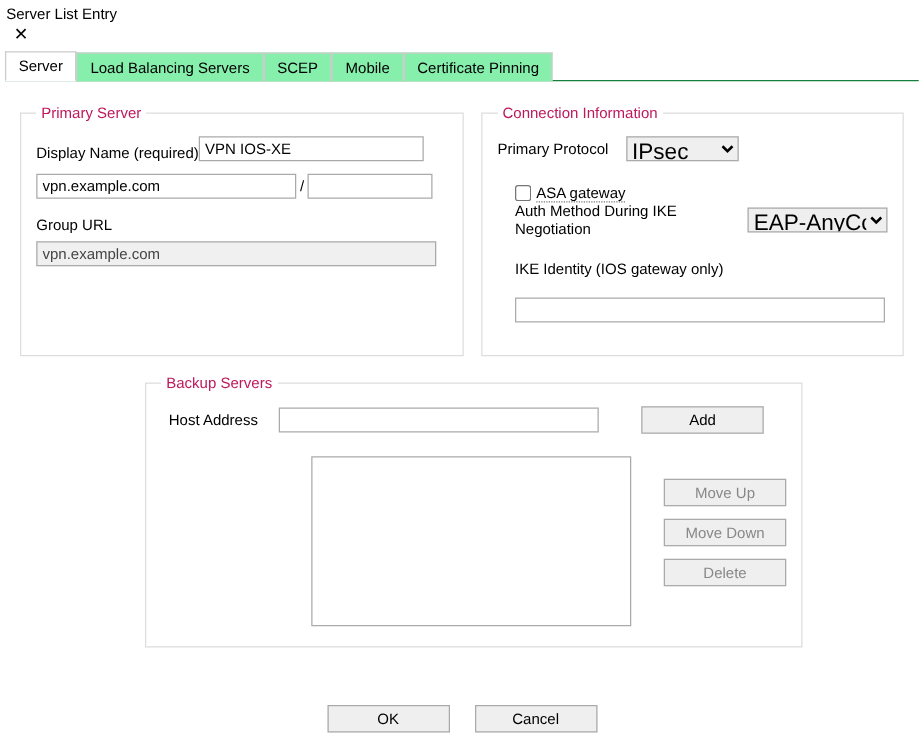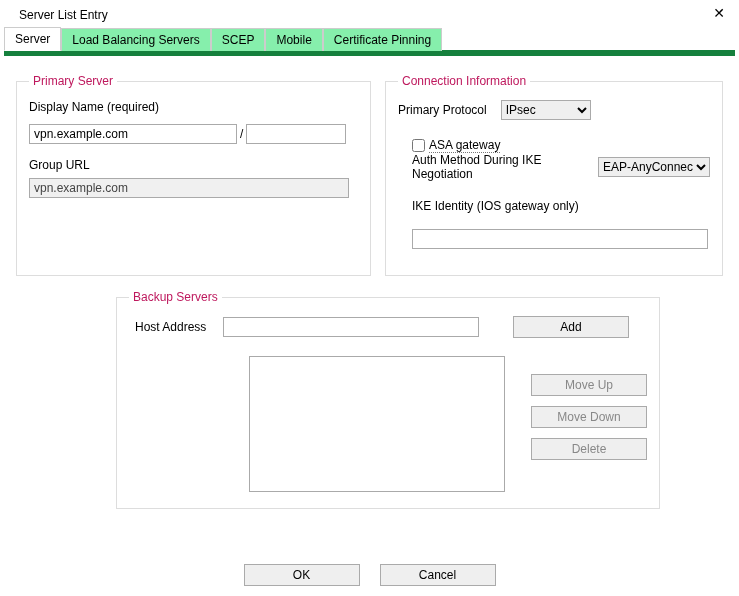--- a/index.html
+++ b/index.html
@@ -8,34 +8,35 @@
     font-family: "Segoe UI", Tahoma, sans-serif;
     font-size: 12px;
     background: #fff;
     color: #000;
     width: 739px;
     height: 596px;
     overflow: hidden;
   }
   .titlebar {
     display: flex;
-    align-items: flex-end;
+    align-items: flex-start;
     justify-content: space-between;
-    padding: 4px 8px 4px 19px;
+    padding: 4px 8px 4px 5px;
+    flex-direction: column;
   }
   .titlebar .title { font-size: 12px; }
   .close-x {
     font-size: 14px;
     line-height: 1;
     padding: 2px 6px;
     cursor: default;
   }
   .tabs {
     display: flex;
-    border-bottom: 6px solid #15803d;
+    border-bottom: 1px solid #15803d;
     margin: 0 4px;
     align-items: flex-end;
   }
   .tab {
     padding: 4px 10px;
     border: 1px solid #ccc;
     border-bottom: none;
     background: #fff;
     margin-right: 0;
     position: relative;
@@ -82,28 +83,28 @@
     background: #fff;
   }
   input[disabled], input.readonly {
     background: #f0f0f0;
     color: #444;
   }
   select {
     border: 1px solid #aaa;
     height: 20px;
     font-family: inherit;
-    font-size: 12px;
+    font-size: 18px;
     background: #efefef;
   }
   button {
     border: 1px solid #aaa;
     background: #efefef;
     height: 22px;
-    width: 116px;
+    width: 98px;
     font-family: inherit;
     font-size: 12px;
     cursor: default;
   }
   button[disabled] {
     color: #888;
   }
   .listbox {
     border: 1px solid #aaa;
     background: #fff;
@@ -136,22 +137,23 @@
   <div class="tab">Certificate Pinning</div>
 </div>
 
 <div class="content">
 
   <div class="row-top">
 
     <fieldset class="primary-server">
       <legend>Primary Server</legend>
 
-      <div class="form-row" style="display:flex; align-items:flex-start; flex-direction:column;">
+      <div class="form-row" style="display:flex; align-items:flex-end; ">
         <span>Display Name (required)</span>
+        <input type="text" style="width: 180px;" value="VPN IOS-XE">
       </div>
 
       <div class="form-row" style="display:flex; align-items:center;">
         <input type="text" style="width: 208px;" value="vpn.example.com">
         <span class="slash">/</span>
         <input type="text" style="width: 100px;" value="">
       </div>
 
       <div class="form-row" style="margin-top:14px;">
         <span class="label">Group URL</span>

